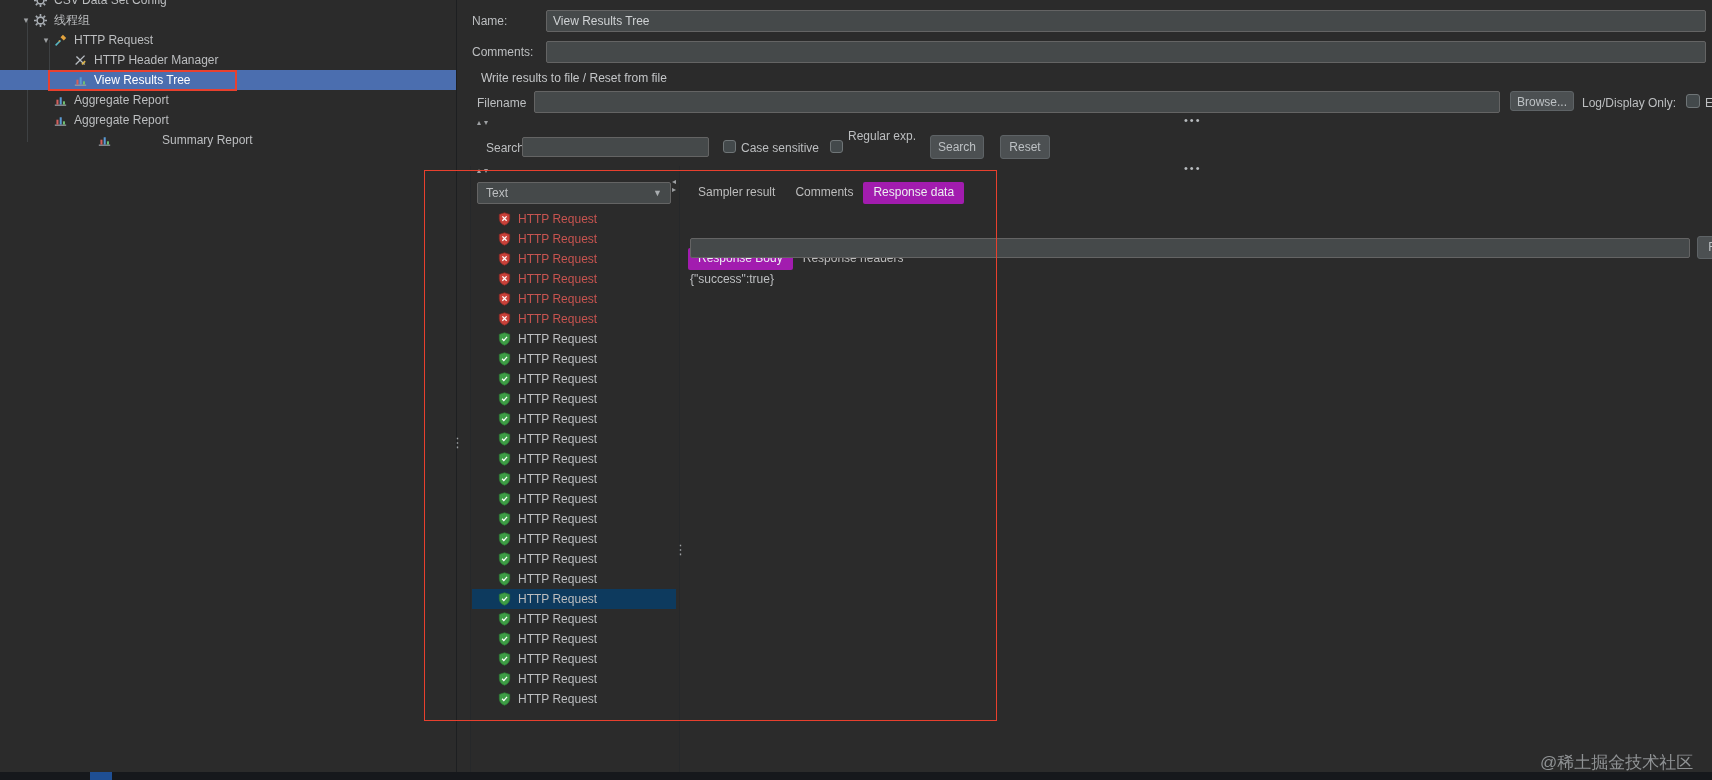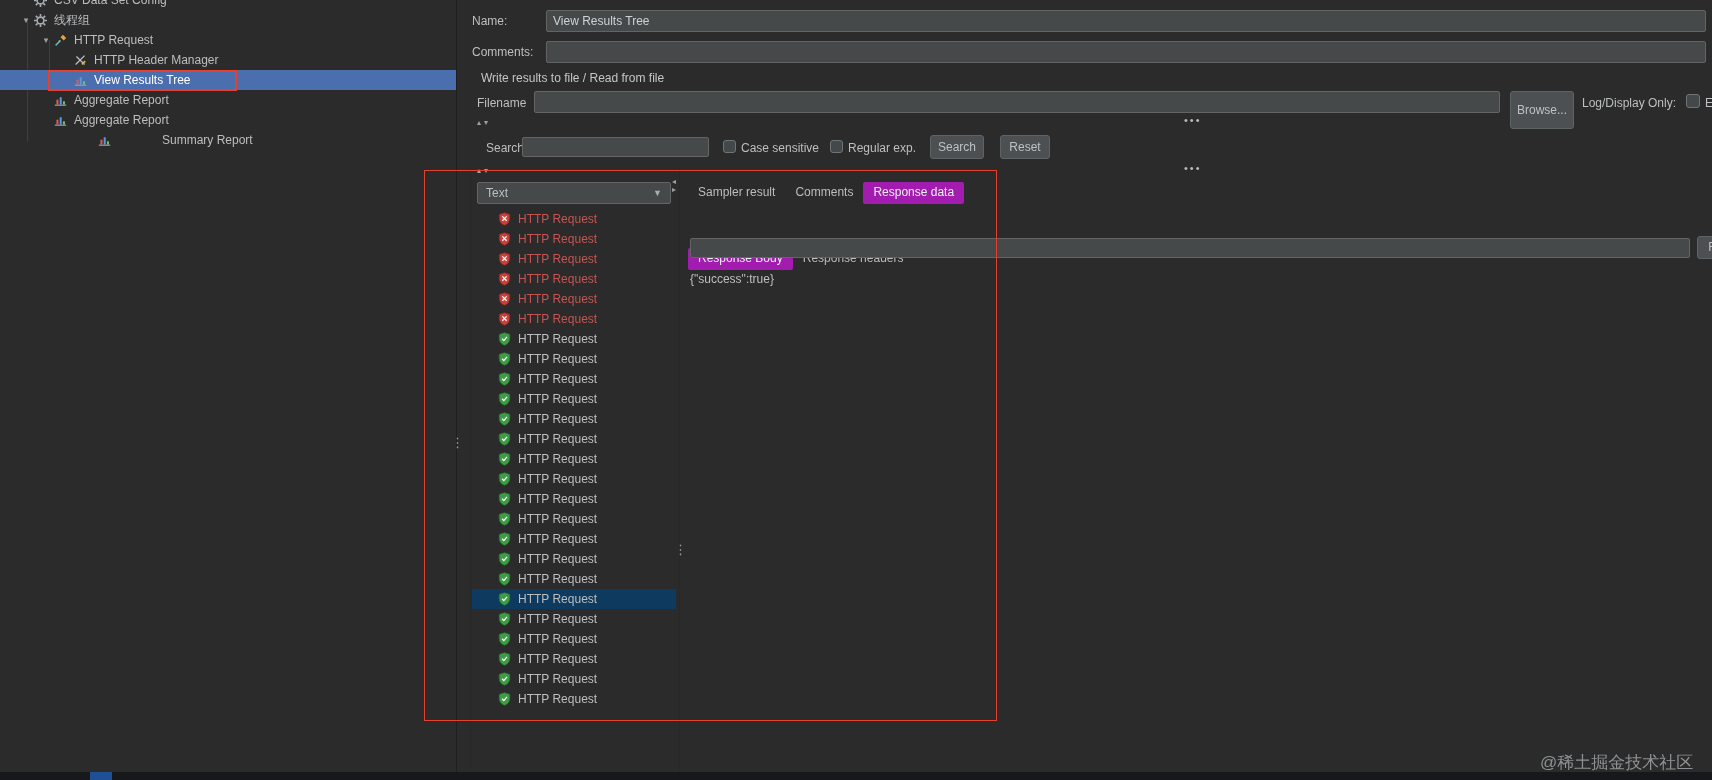--- a/index.html
+++ b/index.html
@@ -39,36 +39,36 @@
   .btn { position:absolute; background:#4c5052; border:1px solid #5e6366; border-radius:3px; color:#bdc1c4; font-size:12px; text-align:center; cursor:pointer; font-family:"Liberation Sans",sans-serif; }
   .checkbox { position:absolute; width:14px; height:14px; background:#43494b; border:1px solid #6f7577; border-radius:3px; cursor:pointer; }
 
   #name-label     { left:472px; top:14px; }
   #name-input     { left:546px; top:10px;  width:1160px; height:22px; }
   #comments-label { left:472px; top:45px; }
   #comments-input { left:546px; top:41px;  width:1160px; height:22px; }
   #file-section-label { left:481px; top:71px; color:#c4c6c8; }
   #filename-label { left:477px; top:96px; }
   #filename-input { left:534px; top:91px; width:966px; height:22px; }
-  #browse-button  { left:1510px; top:91px; width:64px; height:38px; line-height:20px; }
+  #browse-button  { left:1510px; top:91px; width:64px; height:20px; line-height:20px; }
   #logdisplay-label { left:1582px; top:96px; }
   #errors-checkbox  { left:1686px; top:94px; }
   #errors-label     { left:1705px; top:96px; }
 
   #splitter1-arrows { left:477px; top:118px; }
   #splitter1-dots   { left:1184px; top:114px; }
   #splitter2-arrows { left:477px; top:166px; }
   #splitter2-dots   { left:1184px; top:162px; }
 
   #search-label    { left:486px; top:141px; }
   #search-input    { left:522px; top:137px; width:187px; height:20px; }
   #case-checkbox   { left:723px; top:140px; width:13px; height:13px; }
   #case-label      { left:741px; top:141px; }
   #regexp-checkbox { left:830px; top:140px; width:13px; height:13px; }
-  #regexp-label    { left:848px; top:141px; }
+  #regexp-label    { left:848px; top:129px; }
   #search-button   { left:930px; top:135px; width:54px; height:24px; line-height:22px; }
   #reset-button    { left:1000px; top:135px; width:50px; height:24px; line-height:22px; }
 
   
   #filter-dropdown { position:absolute; left:477px; top:182px; width:194px; height:22px; background:#45494a; border:1px solid #646464; border-radius:2px; display:flex; align-items:center; padding:0 8px; cursor:pointer; }
   #filter-dropdown .dd-arrow { margin-left:auto; font-size:9px; color:#a9adb0; }
   #results-list { position:absolute; left:472px; top:209px; width:204px; }
   .res-row { height:20px; display:flex; align-items:center; padding-left:26px; font-size:12px; color:#bcbec0; white-space:nowrap; cursor:default; }
   .res-row.error .res-label { color:#c75450; }
   .res-row.selected { background:#0d3a5e; }
@@ -193,21 +193,21 @@
 </div>
 <div id="divider-main"></div>
 <div id="grip-main" class="grip">⋮</div>
 
 <div id="name-label" class="lbl">Name:</div>
 <input id="name-input" class="tfield" value="View Results Tree" style="">
 
 <div id="comments-label" class="lbl">Comments:</div>
 <input id="comments-input" class="tfield" value="" style="">
 
-<div id="file-section-label" class="lbl">Write results to file / Read from file</div>
+<div id="file-section-label" class="lbl">Write results to file / Reset from file</div>
 
 <div id="filename-label" class="lbl">Filename</div>
 <input id="filename-input" class="tfield" value="" style="">
 <button id="browse-button" class="btn">Browse...</button>
 <div id="logdisplay-label" class="lbl">Log/Display Only:</div>
 <span id="errors-checkbox" class="checkbox"></span>
 <div id="errors-label" class="lbl">E</div>
 
 <div id="splitter1-arrows" class="split-arrows">▴▾</div>
 <div id="splitter1-dots" class="split-dots">•••</div>

